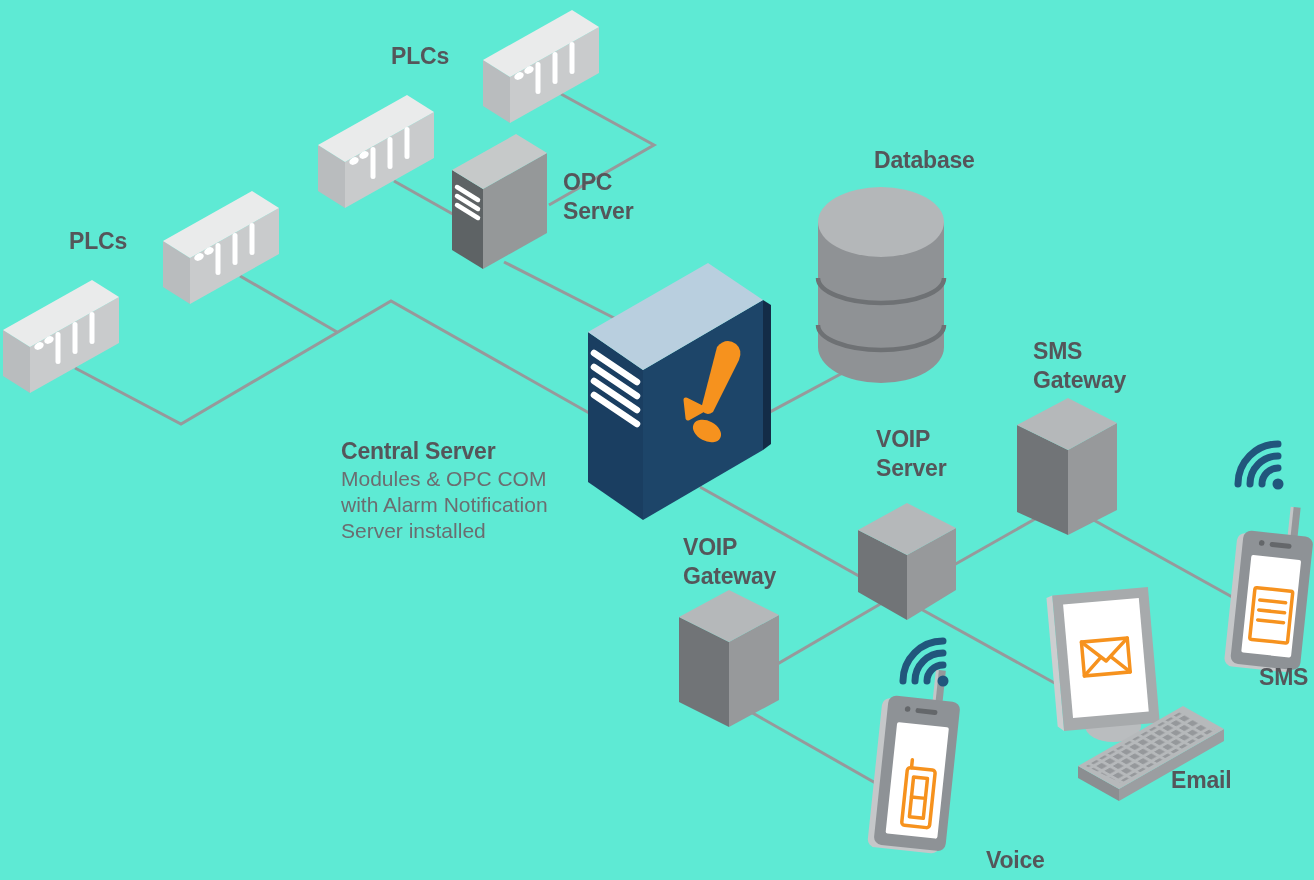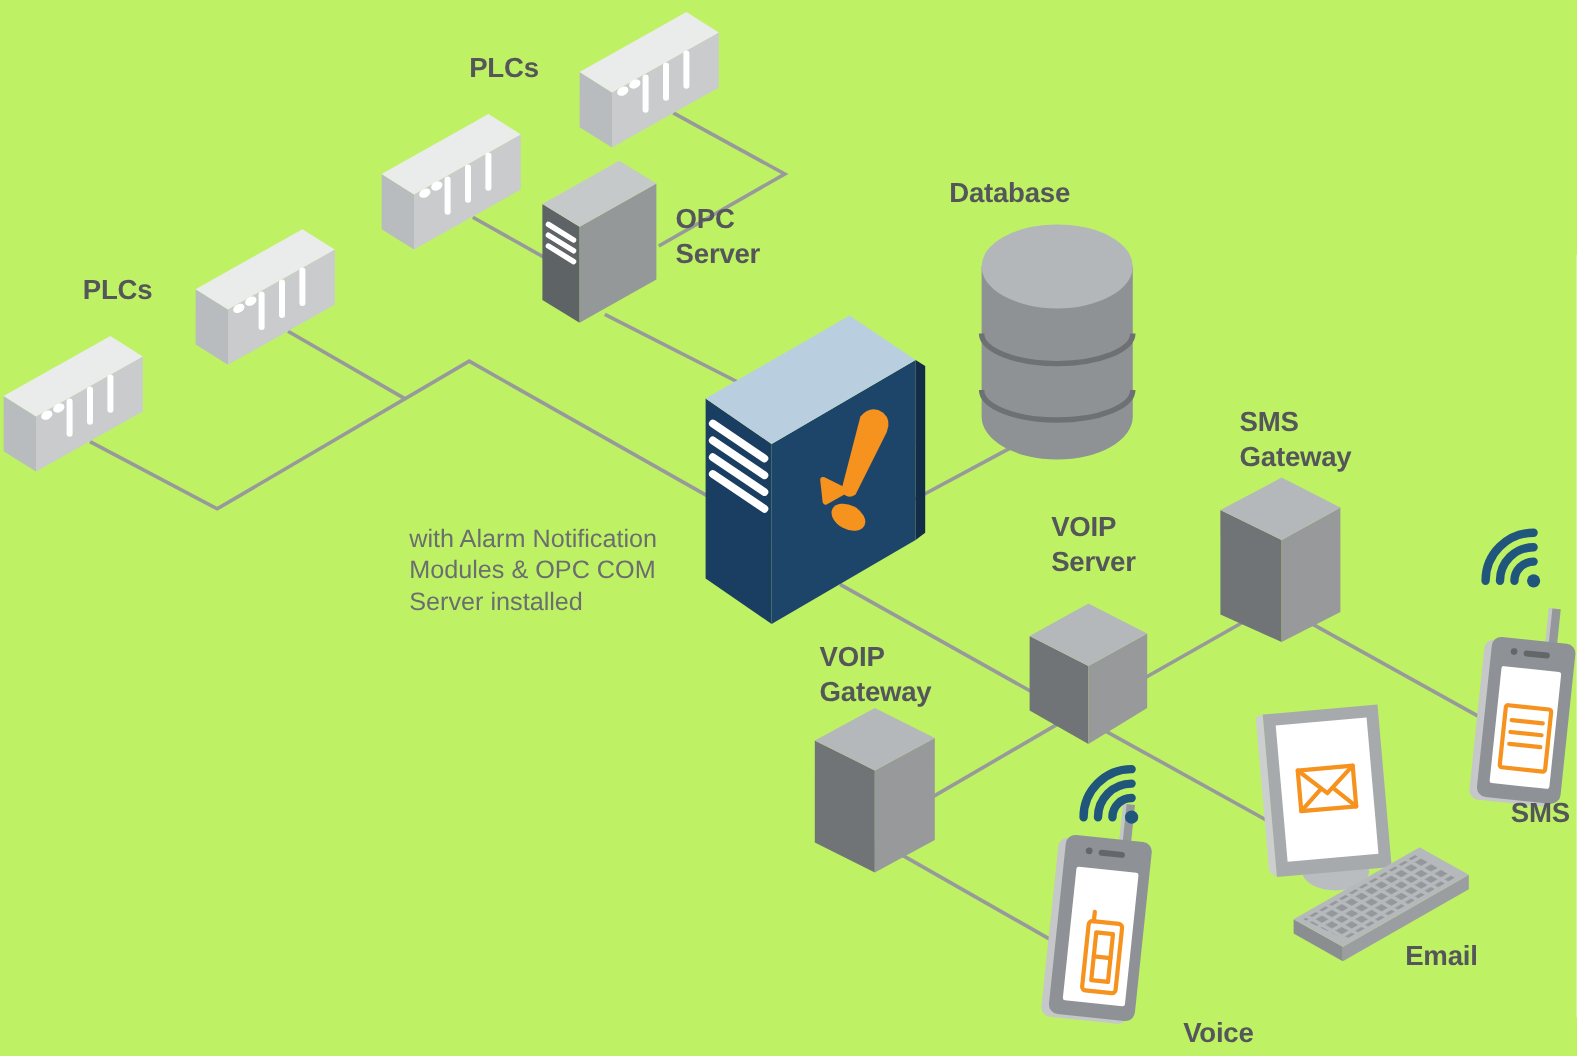--- a/index.html
+++ b/index.html
@@ -1,21 +1,21 @@
 <!DOCTYPE html>
 <html style="--navy-front: #1d4569; --navy-left: #1a3e61; --navy-top: #b9cfdf; --navy-edge: #132c47; --orange: #f6921e; --wifi-blue: #21567c; --line-gray: #97999b; --label-dark: #55565a; --label-light: #6b6d70;"><head>
 <meta charset="utf-8">
 <style>
   :root{
     --navy-front:#1d4569; --navy-left:#1a3e61; --navy-top:#b9cfdf; --navy-edge:#132c47;
     --orange:#f6921e; --wifi-blue:#21567c; --line-gray:#97999b;
     --label-dark:#55565a; --label-light:#6b6d70;
   }
   html,body{margin:0;padding:0;background:#ffffff;}
-  .stage{position:relative;width:1314px;height:880px;background:#bef264;overflow:hidden;
+  .stage{position:relative;width:1314px;height:880px;background:#5eead4;overflow:hidden;
          font-family:"Liberation Sans",sans-serif;}
   .stage svg{position:absolute;left:0;top:0;}
   .lbl{position:absolute;font-weight:bold;font-size:23px;color:var(--label-dark);
        letter-spacing:-0.2px;line-height:29px;white-space:nowrap;}
   .lbl .desc{font-weight:normal;font-size:21px;color:var(--label-light);line-height:26px;letter-spacing:0;}
   
   .line{stroke:var(--line-gray);stroke-width:3;fill:none;}
   .plc-top{fill:#eaebeb}.plc-end{fill:#b9bcbe}.plc-front{fill:#c9cbcc}
   .opc-top{fill:#c6c9c9}.opc-left{fill:#5e6365}.opc-front{fill:#959899}
   .box-top{fill:#b5b8ba}.box-left{fill:#717477}.box-right{fill:#97999b}
@@ -213,40 +213,41 @@
 </svg>
 
 <div class="lbl" style="left:391px;top:42px">PLCs</div>
 <div class="lbl" style="left:69px;top:227px">PLCs</div>
 
 <div class="lbl" style="left:563px;top:168px">
   <div>OPC</div>
   <div>Server</div>
 </div>
 
-<div class="lbl" style="left:791px;top:146px">Database</div>
+<div class="lbl" style="left:874px;top:146px">Database</div>
 
 <div class="lbl" style="left:341px;top:437px">
+  <div>Central Server</div>
+  <div class="desc">Modules &amp; OPC COM</div>
   <div class="desc">with Alarm Notification</div>
-  <div class="desc">Modules &amp; OPC COM</div>
   <div class="desc">Server installed</div>
 </div>
 
 <div class="lbl" style="left:876px;top:425px">
   <div>VOIP</div>
   <div>Server</div>
 </div>
 
 <div class="lbl" style="left:1033px;top:337px">
   <div>SMS</div>
   <div>Gateway</div>
 </div>
 
 <div class="lbl" style="left:683px;top:533px">
   <div>VOIP</div>
   <div>Gateway</div>
 </div>
 
 <div class="lbl" style="left:1259px;top:663px">SMS</div>
-<div class="lbl" style="left:1171px;top:782px">Email</div>
+<div class="lbl" style="left:1171px;top:766px">Email</div>
 <div class="lbl" style="left:986px;top:846px">Voice</div>
 
 </div>
 
 </body></html>

